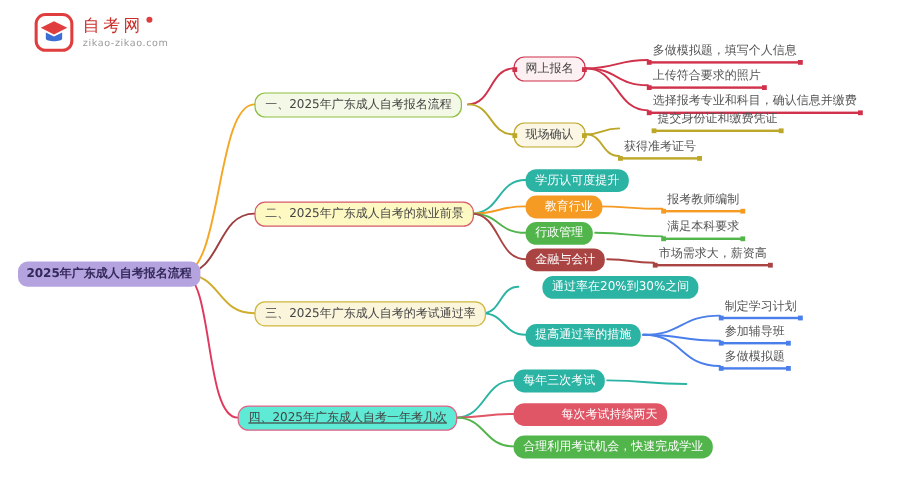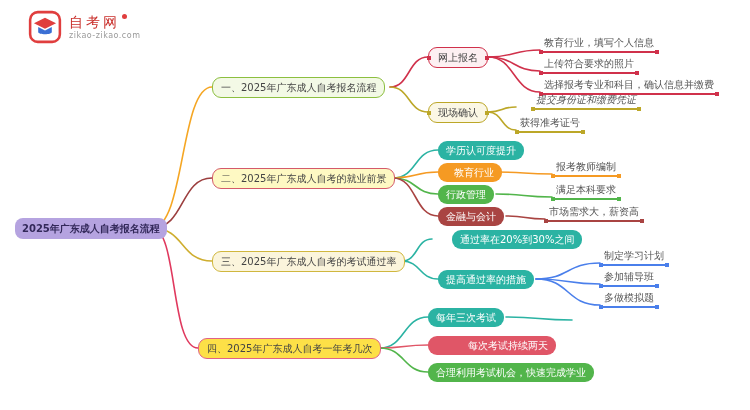--- a/index.html
+++ b/index.html
@@ -16,21 +16,21 @@
   .root{
     background:#b5a3e0;color:#33295a;font-weight:bold;
     padding:4px 7px;border-radius:8px;
   }
 
   
   .branch{border:1px solid;border-radius:9px;padding:3px 8px;color:#444;}
   .b1{background:#f3f9e6;border-color:#8cbf3f;}
   .b2{background:#fef9c3;border-color:#d45a6a;}
   .b3{background:#fbf5dc;border-color:#d0b73e;}
-  .b4{background:#fde047;border-color:#e06287;}
+  .b4{background:#5eead4;border-color:#e06287;text-decoration:underline;}
 
   
   .solid{color:#fff;border-radius:9px;padding:3px 8px;}
   .bg-teal{background:#2bb3a3;}
   .bg-orange{background:#f59a23;}
   .bg-green{background:#52b54b;}
   .bg-maroon{background:#a94442;}
   .bg-red{background:#e05667;padding-left:40px;}
 
   
@@ -111,25 +111,25 @@
     <div class="logo-text">
       <div class="brand"><span>自考网</span><span class="reg-dot"></span></div>
       <div class="domain">zikao-zikao.com</div>
     </div>
   </div>
 
   <div class="node root" style="left:15px;top:218px;">2025年广东成人自考报名流程</div>
 
   <div class="node branch b1" style="left:212px;top:77px;">一、2025年广东成人自考报名流程</div>
   <div class="node outline c-red" style="left:428px;top:47px;">网上报名</div>
-  <div class="node leaf c-red" style="left:540px;top:35px;">教育行业，填写个人信息</div>
+  <div class="node leaf c-red" style="left:540px;top:35px;">多做模拟题，填写个人信息</div>
   <div class="node leaf c-red" style="left:540px;top:56px;">上传符合要求的照片</div>
   <div class="node leaf c-red" style="left:540px;top:77px;">选择报考专业和科目，确认信息并缴费</div>
   <div class="node outline c-olive" style="left:428px;top:102px;">现场确认</div>
-  <div class="node leaf c-olive" style="left:532px;top:92px;font-style:italic;">提交身份证和缴费凭证</div>
+  <div class="node leaf c-olive" style="left:544px;top:92px;">提交身份证和缴费凭证</div>
   <div class="node leaf c-olive" style="left:516px;top:115px;">获得准考证号</div>
 
   <div class="node branch b2" style="left:212px;top:168px;">二、2025年广东成人自考的就业前景</div>
   <div class="node solid bg-teal" style="left:438px;top:141px;">学历认可度提升</div>
   <div class="node solid bg-orange" style="left:438px;top:163px;padding-left:16px;">教育行业</div>
   <div class="node leaf c-orange" style="left:552px;top:159px;">报考教师编制</div>
   <div class="node solid bg-green" style="left:438px;top:185px;">行政管理</div>
   <div class="node leaf c-green" style="left:552px;top:182px;">满足本科要求</div>
   <div class="node solid bg-maroon" style="left:438px;top:207px;">金融与会计</div>
   <div class="node leaf c-maroon" style="left:545px;top:204px;">市场需求大，薪资高</div>

